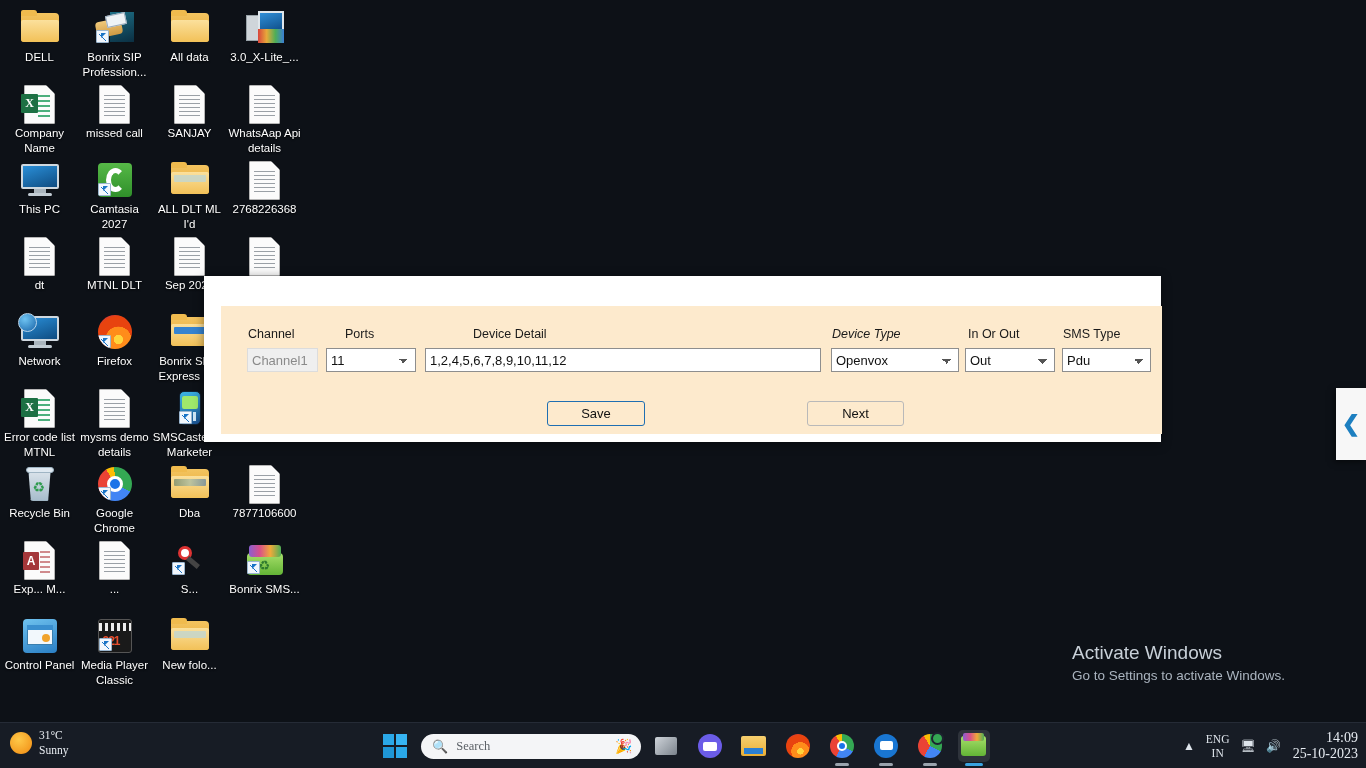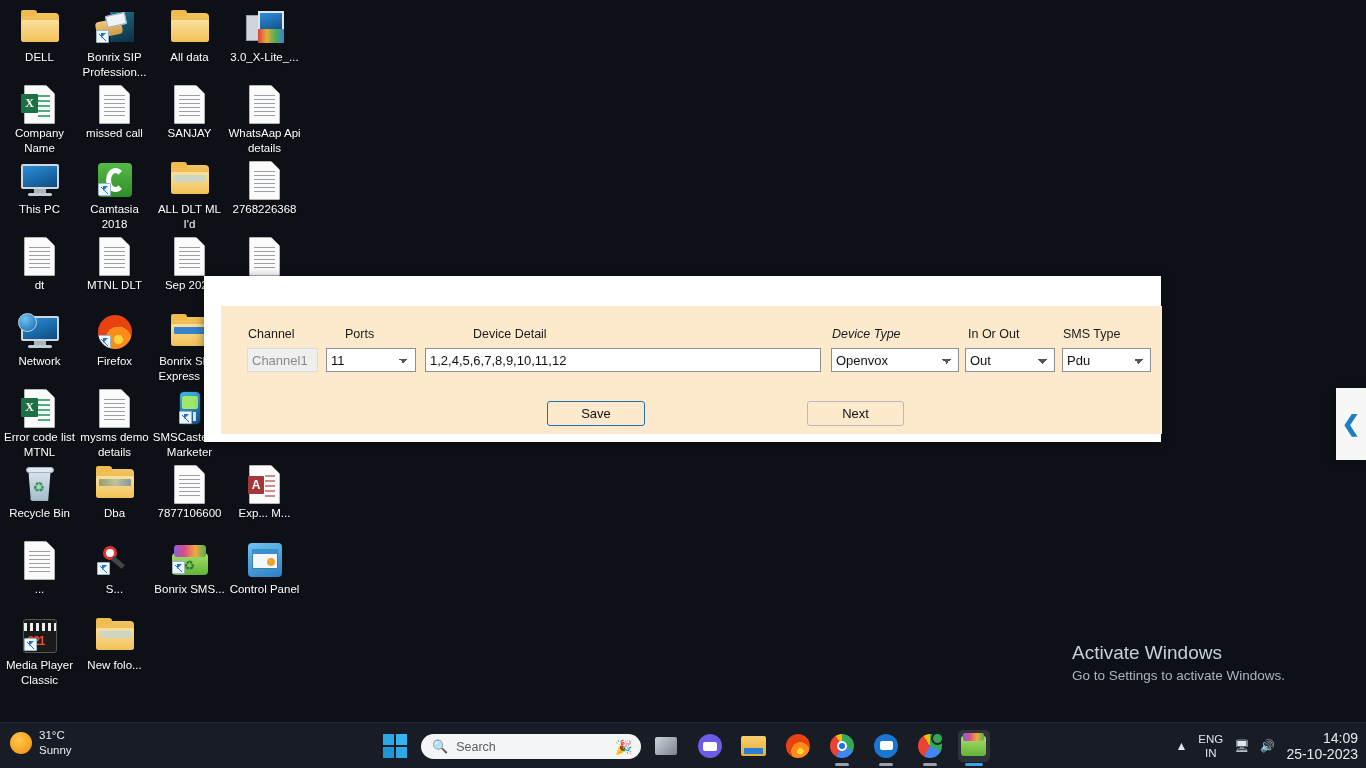--- a/index.html
+++ b/index.html
@@ -375,20 +375,21 @@
   #activate-title { font-size: 19px; color: #c8d0d8; line-height: 26px; }
   #activate-sub   { font-size: 13.5px; color: #aab4bf; line-height: 19px; }
 
   
   #taskbar {
     position: absolute;
     left: 0; bottom: 0;
     width: 1366px; height: 46px;
     background: rgba(24,29,38,.96);
     border-top: 1px solid #252b36;
+    font-family: Liberation Serif, serif;
   }
   #weather-widget {
     position: absolute; left: 10px; top: 5px;
     display: flex; align-items: center; gap: 7px;
     cursor: default;
   }
   #weather-sun {
     width: 22px; height: 22px; border-radius: 50%;
     background: radial-gradient(circle at 40% 35%, #ffc949, #f08a11);
   }
@@ -522,21 +523,21 @@
         </div>
         <div class="icon-label">This PC</div>
       </div>
       <div class="icon-cell">
         <div class="icon-art">
           <div class="sq camtasia">
             <div class="c"></div>
             <span class="shortcut"></span>
           </div>
         </div>
-        <div class="icon-label">Camtasia 2018</div>
+        <div class="icon-label">Camtasia 2027</div>
       </div>
       <div class="icon-cell">
         <div class="icon-art">
           <div class="folder open">
             <div class="back"></div>
             <div class="tab"></div>
             <div class="front"></div>
             <div class="strip"></div>
           </div>
         </div>
@@ -663,20 +664,29 @@
       </div>
       <div class="icon-cell">
         <div class="icon-art">
           <div class="bin">
             <div class="lid"></div>
             <div class="body"></div>
             <div class="recy">♻</div>
           </div>
         </div>
         <div class="icon-label">Recycle Bin</div>
+      </div>
+      <div class="icon-cell">
+        <div class="icon-art">
+          <div class="circ chrome">
+            <div class="hub"></div>
+            <span class="shortcut"></span>
+          </div>
+        </div>
+        <div class="icon-label">Google Chrome</div>
       </div>
       <div class="icon-cell">
         <div class="icon-art">
           <div class="folder photo">
             <div class="back"></div>
             <div class="tab"></div>
             <div class="front"></div>
             <div class="strip"></div>
           </div>
         </div>

